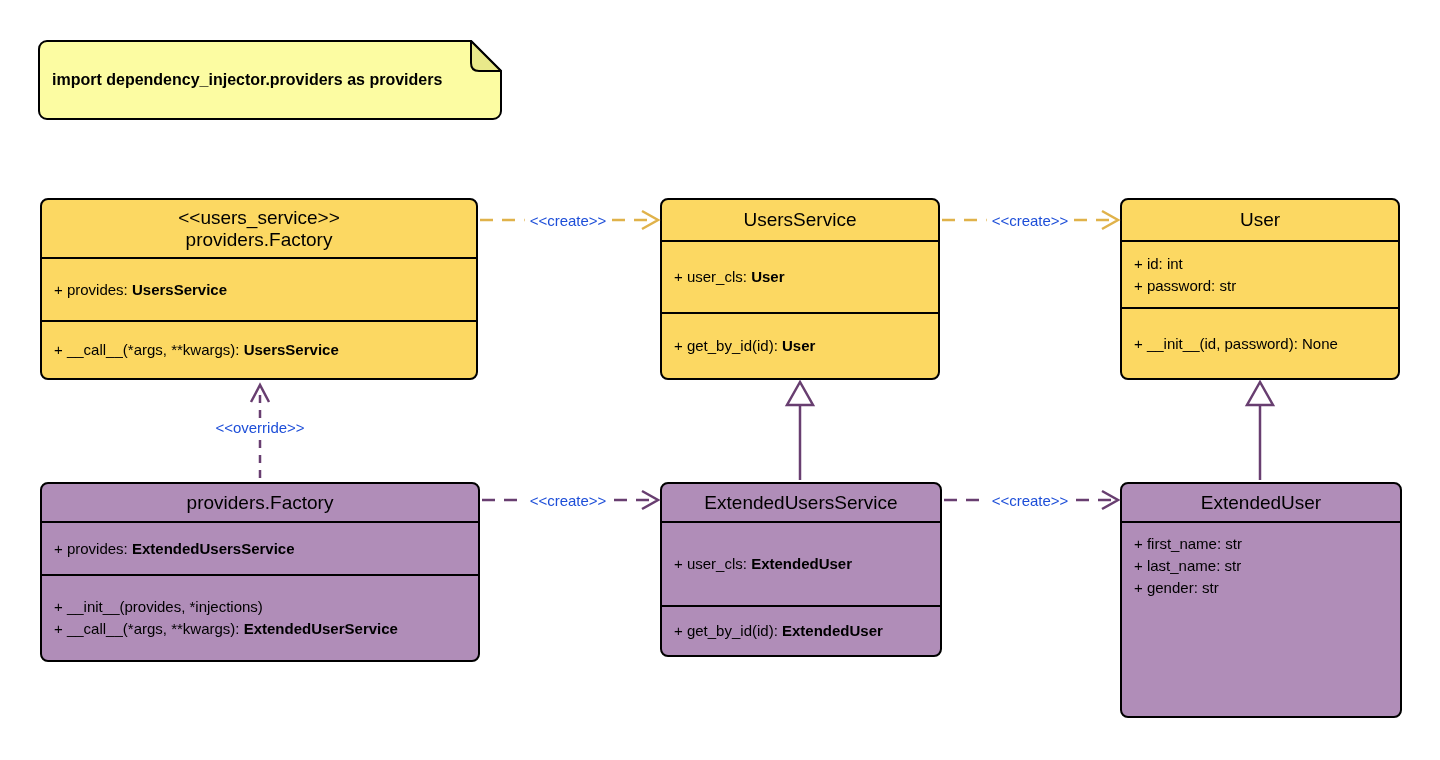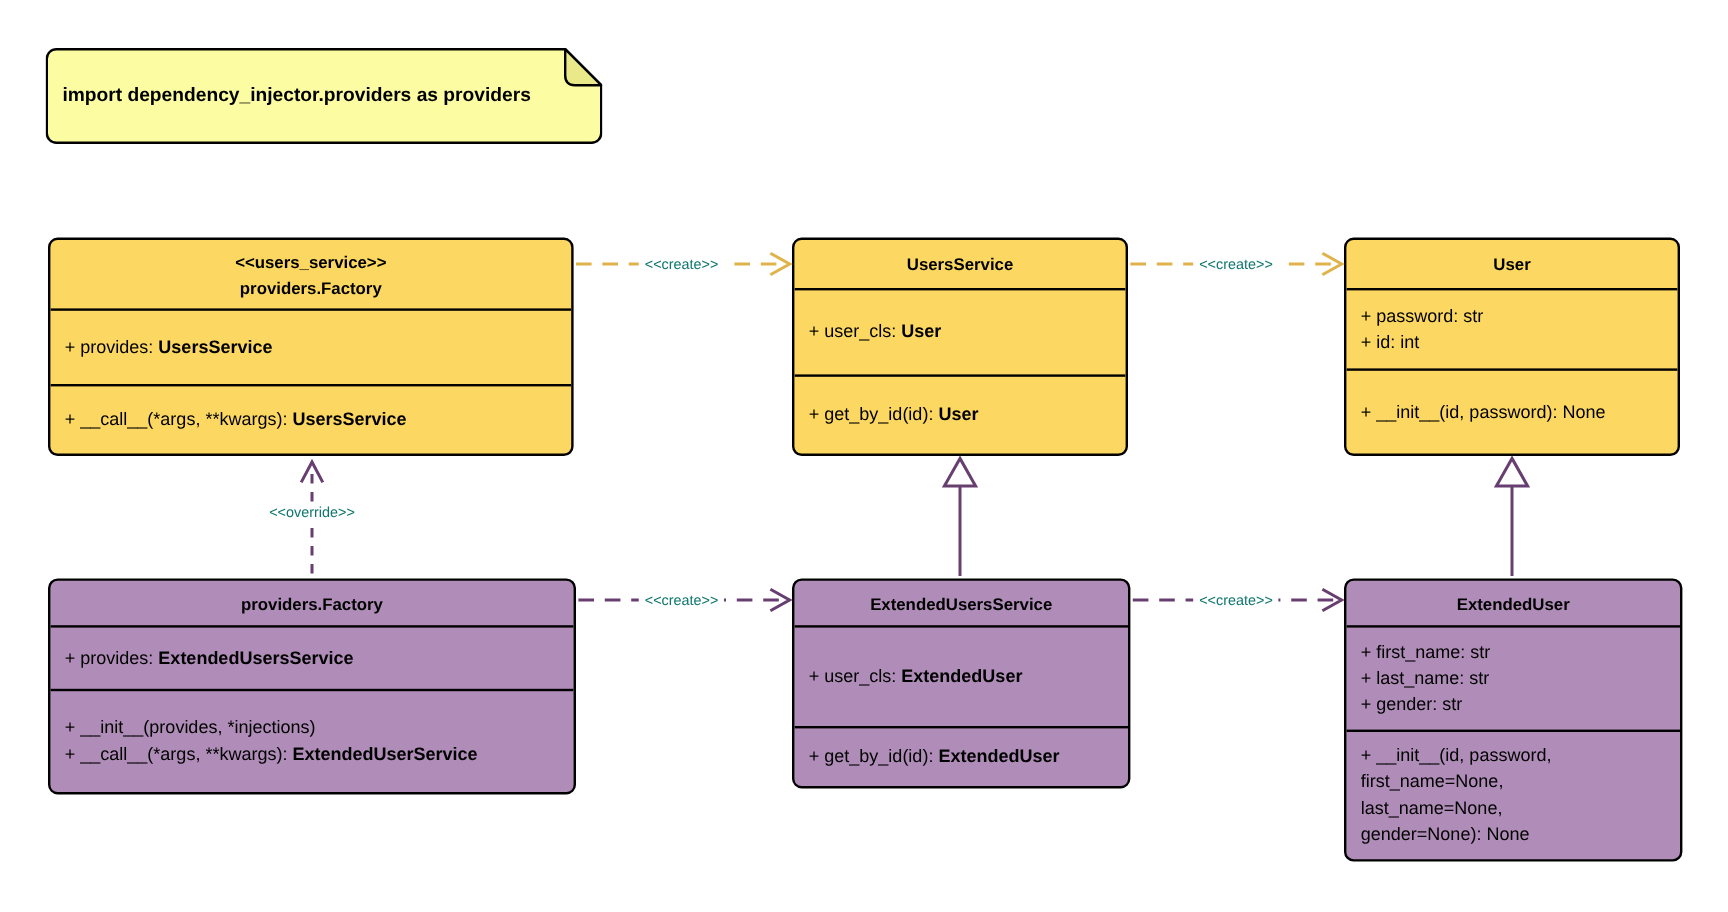--- a/index.html
+++ b/index.html
@@ -13,30 +13,30 @@
              font-size:16px;font-weight:bold;white-space:nowrap;}
 
   
   .uml{position:absolute;display:flex;flex-direction:column;border:2px solid #000;
        border-radius:8px;box-sizing:border-box;overflow:hidden;}
   .uml.yellow{background:#FCD862;}
   .uml.purple{background:#B08DB8;}
   .sec{box-sizing:border-box;flex:0 0 auto;}
   .sec + .sec{border-top:2px solid #000;}
   .head{display:flex;flex-direction:column;align-items:center;justify-content:center;
-        font-weight:bold;font-size:14px;line-height:22px;text-align:center;}
+        font-weight:normal;font-size:19px;line-height:22px;text-align:center;}
   .body{display:flex;flex-direction:column;justify-content:center;
         padding:4px 12px;font-size:15px;line-height:22px;}
   .tline{white-space:nowrap;}
   .b{font-weight:bold;}
 
   
   .overlay{position:absolute;left:0;top:0;pointer-events:none;}
   .conn-label{position:absolute;transform:translate(-50%,-50%);background:#ffffff;
-              padding:0 5px;font-size:12px;color:#0f766e;white-space:nowrap;}
+              padding:0 5px;font-size:15px;color:#1d4ed8;white-space:nowrap;}
 </style>
 </head>
 <body>
 
 <div class="canvas">
 
   <div class="note-wrap">
     <svg width="464" height="80" viewBox="0 0 464 80">
       <path d="M9 1 H433 L463 31 V71 A8 8 0 0 1 455 79 H9 A8 8 0 0 1 1 71 V9 A8 8 0 0 1 9 1 Z" fill="#FCFCA2" stroke="#000" stroke-width="2" stroke-linejoin="round"></path>
       <path d="M433 1 V23 Q433 31 441 31 H463 Z" fill="#E9E98A" stroke="#000" stroke-width="2" stroke-linejoin="round"></path>
@@ -67,22 +67,22 @@
     <div class="sec body" style="flex:1">
         <div class="tline"><span>+ get_by_id(id): </span><span class="b">User</span></div>
       </div>
   </div>
 
   <div class="uml yellow" style="left:1120px;top:198px;width:280px;height:182px">
     <div class="sec head" style="height:40px">
         <div class="tline"><span>User</span></div>
       </div>
     <div class="sec body" style="height:67px">
+        <div class="tline"><span>+ id: int</span></div>
         <div class="tline"><span>+ password: str</span></div>
-        <div class="tline"><span>+ id: int</span></div>
       </div>
     <div class="sec body" style="flex:1">
         <div class="tline"><span>+ __init__(id, password): None</span></div>
       </div>
   </div>
 
   <div class="uml purple" style="left:40px;top:482px;width:440px;height:180px">
     <div class="sec head" style="height:37px">
         <div class="tline"><span>providers.Factory</span></div>
       </div>
@@ -109,26 +109,20 @@
 
   <div class="uml purple" style="left:1120px;top:482px;width:282px;height:236px">
     <div class="sec head" style="height:37px">
         <div class="tline"><span>ExtendedUser</span></div>
       </div>
     <div class="sec body" style="height:87px">
         <div class="tline"><span>+ first_name: str</span></div>
         <div class="tline"><span>+ last_name: str</span></div>
         <div class="tline"><span>+ gender: str</span></div>
       </div>
-    <div class="sec body" style="flex:1">
-        <div class="tline"><span>+ __init__(id, password,</span></div>
-        <div class="tline"><span>first_name=None,</span></div>
-        <div class="tline"><span>last_name=None,</span></div>
-        <div class="tline"><span>gender=None): None</span></div>
-      </div>
   </div>
 
   <svg class="overlay" width="1440" height="760" viewBox="0 0 1440 760">
 
     <path d="M480 220 H652" fill="none" stroke-width="2.5" stroke-dasharray="13 9" stroke="#E0B24A"></path>
     <path d="M642 211 L658 220 L642 229" fill="none" stroke-width="2.5" stroke="#E0B24A"></path>
 
     <path d="M942 220 H1112" fill="none" stroke-width="2.5" stroke-dasharray="13 9" stroke="#E0B24A"></path>
     <path d="M1102 211 L1118 220 L1102 229" fill="none" stroke-width="2.5" stroke="#E0B24A"></path>
 

